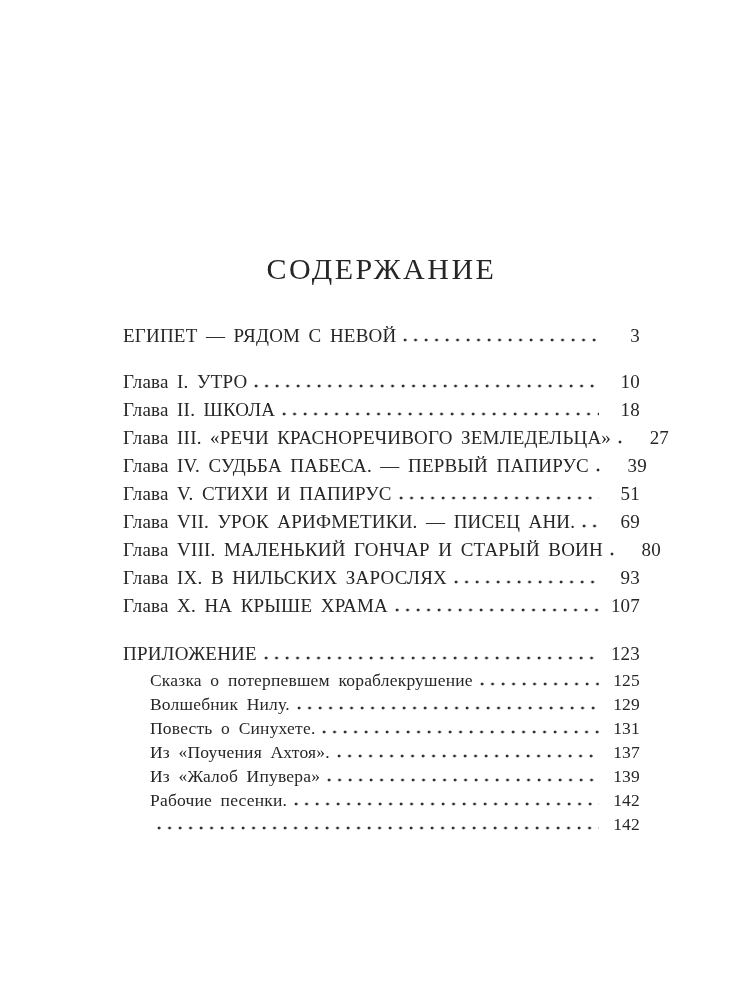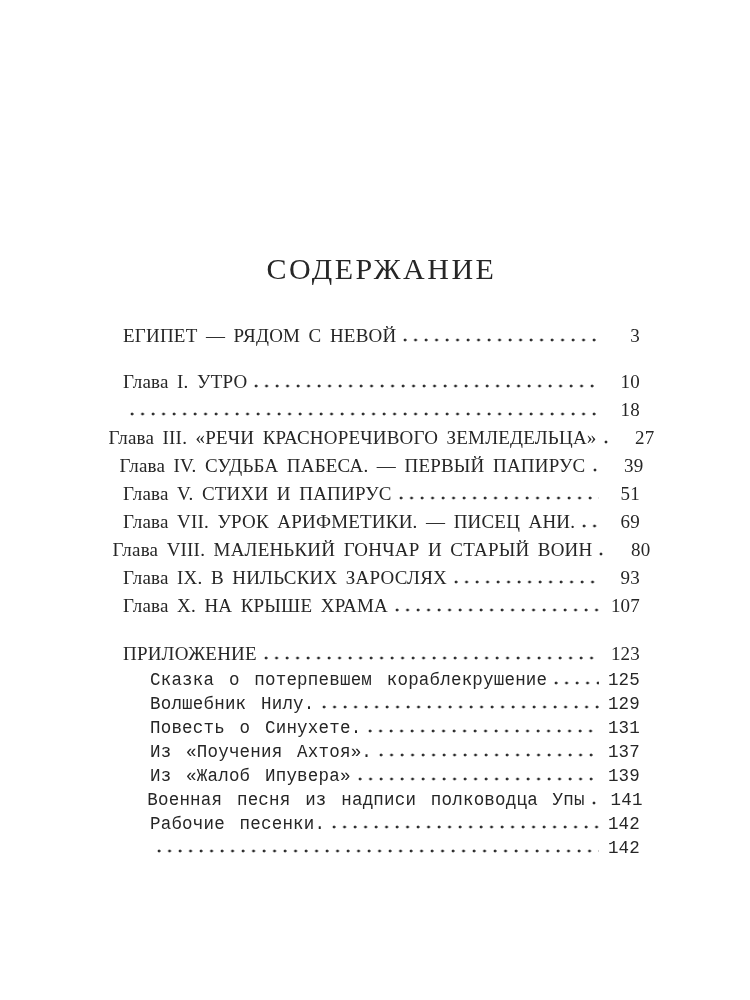--- a/index.html
+++ b/index.html
@@ -33,30 +33,28 @@
   .toc {
     margin-top: 36px;
   }
   .row {
     display: flex;
     align-items: baseline;
     font-size: 19px;
     line-height: 28px;
     word-spacing: 3.5px;
     letter-spacing: 0.2px;
-    justify-content: center;
   }
   .row.intro { margin-bottom: 18px; }
   .row.section { margin-top: 20px; }
   .row.sub {
     font-size: 17.5px;
     line-height: 24px;
     padding-left: 27px;
     word-spacing: 4px;
-    font-family: Liberation Mono, monospace;
   }
   .label {
     white-space: nowrap;
     flex: 0 0 auto;
   }
   .leader {
     flex: 1 1 auto;
     min-width: 10px;
     height: 4px;
     margin: 0 3px 0 7px;
@@ -81,20 +79,21 @@
         <span class="label">ЕГИПЕТ — РЯДОМ С НЕВОЙ</span>
         <span class="leader"></span>
         <span class="pagenum">3</span>
       </div>
       <div class="row chapter">
         <span class="label">Глава I. УТРО</span>
         <span class="leader"></span>
         <span class="pagenum">10</span>
       </div>
       <div class="row chapter">
+        <span class="label">Глава II. ШКОЛА</span>
         <span class="leader"></span>
         <span class="pagenum">18</span>
       </div>
       <div class="row chapter">
         <span class="label">Глава III. «РЕЧИ КРАСНОРЕЧИВОГО ЗЕМЛЕДЕЛЬЦА»</span>
         <span class="leader"></span>
         <span class="pagenum">27</span>
       </div>
       <div class="row chapter">
         <span class="label">Глава IV. СУДЬБА ПАБЕСА. — ПЕРВЫЙ ПАПИРУС</span>
@@ -150,25 +149,20 @@
         <span class="label">Из «Поучения Ахтоя».</span>
         <span class="leader"></span>
         <span class="pagenum">137</span>
       </div>
       <div class="row sub">
         <span class="label">Из «Жалоб Ипувера»</span>
         <span class="leader"></span>
         <span class="pagenum">139</span>
       </div>
       <div class="row sub">
-        <span class="label">Военная песня из надписи полководца Упы</span>
-        <span class="leader"></span>
-        <span class="pagenum">141</span>
-      </div>
-      <div class="row sub">
         <span class="label">Рабочие песенки.</span>
         <span class="leader"></span>
         <span class="pagenum">142</span>
       </div>
       <div class="row sub">
         <span class="leader"></span>
         <span class="pagenum">142</span>
       </div>
     </div>
 </div>

